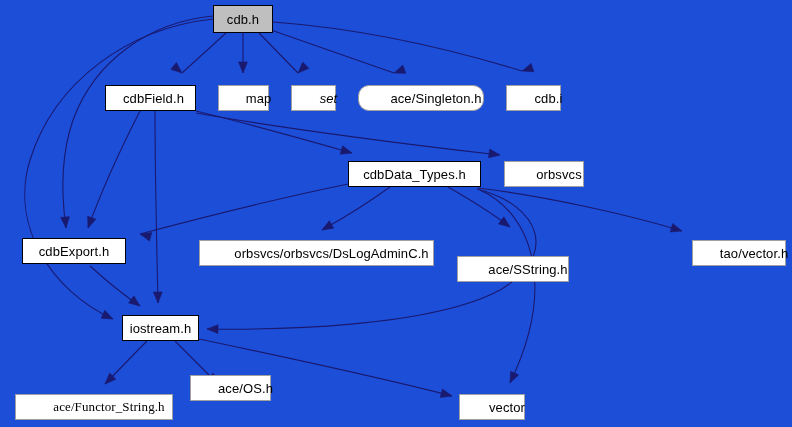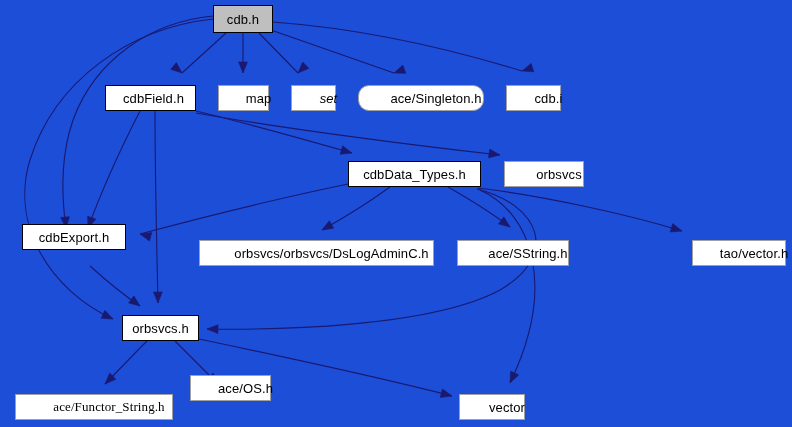--- a/index.html
+++ b/index.html
@@ -125,34 +125,34 @@
       </div>
       <div class="node plain" style="left: 506px; top: 85px; width: 55px; height: 26px;">
         <span>cdb.i</span>
       </div>
       <div class="node bold" style="left: 348px; top: 161px; width: 133px; height: 26px;">
         <span>cdbData_Types.h</span>
       </div>
       <div class="node plain" style="left: 504px; top: 161px; width: 80px; height: 26px;">
         <span>orbsvcs</span>
       </div>
-      <div class="node bold" style="left: 22px; top: 224px; width: 104px; height: 26px; text-align: right;">
+      <div class="node bold" style="left: 22px; top: 238px; width: 104px; height: 26px; text-align: right;">
         <span>cdbExport.h</span>
       </div>
       <div class="node plain" style="left: 199px; top: 240px; width: 235px; height: 26px;">
         <span>orbsvcs/orbsvcs/DsLogAdminC.h</span>
       </div>
-      <div class="node plain" style="left: 457px; top: 240px; width: 112px; height: 26px; align-items: center;">
+      <div class="node plain" style="left: 457px; top: 256px; width: 112px; height: 26px; align-items: center;">
         <span>ace/SString.h</span>
       </div>
       <div class="node plain" style="left: 692px; top: 240px; width: 94px; height: 26px;">
         <span>tao/vector.h</span>
       </div>
       <div class="node bold" style="left: 122px; top: 315px; width: 77px; height: 26px;">
-        <span>orbsvcs.h</span>
+        <span>iostream.h</span>
       </div>
       <div class="node plain" style="left: 15px; top: 394px; width: 158px; height: 26px; font-family: Liberation Serif, serif;">
         <span>ace/Functor_String.h</span>
       </div>
       <div class="node plain" style="left: 190px; top: 375px; width: 81px; height: 26px; text-align: right;">
         <span>ace/OS.h</span>
       </div>
       <div class="node plain" style="left: 459px; top: 394px; width: 66px; height: 26px;">
         <span>vector</span>
       </div>

